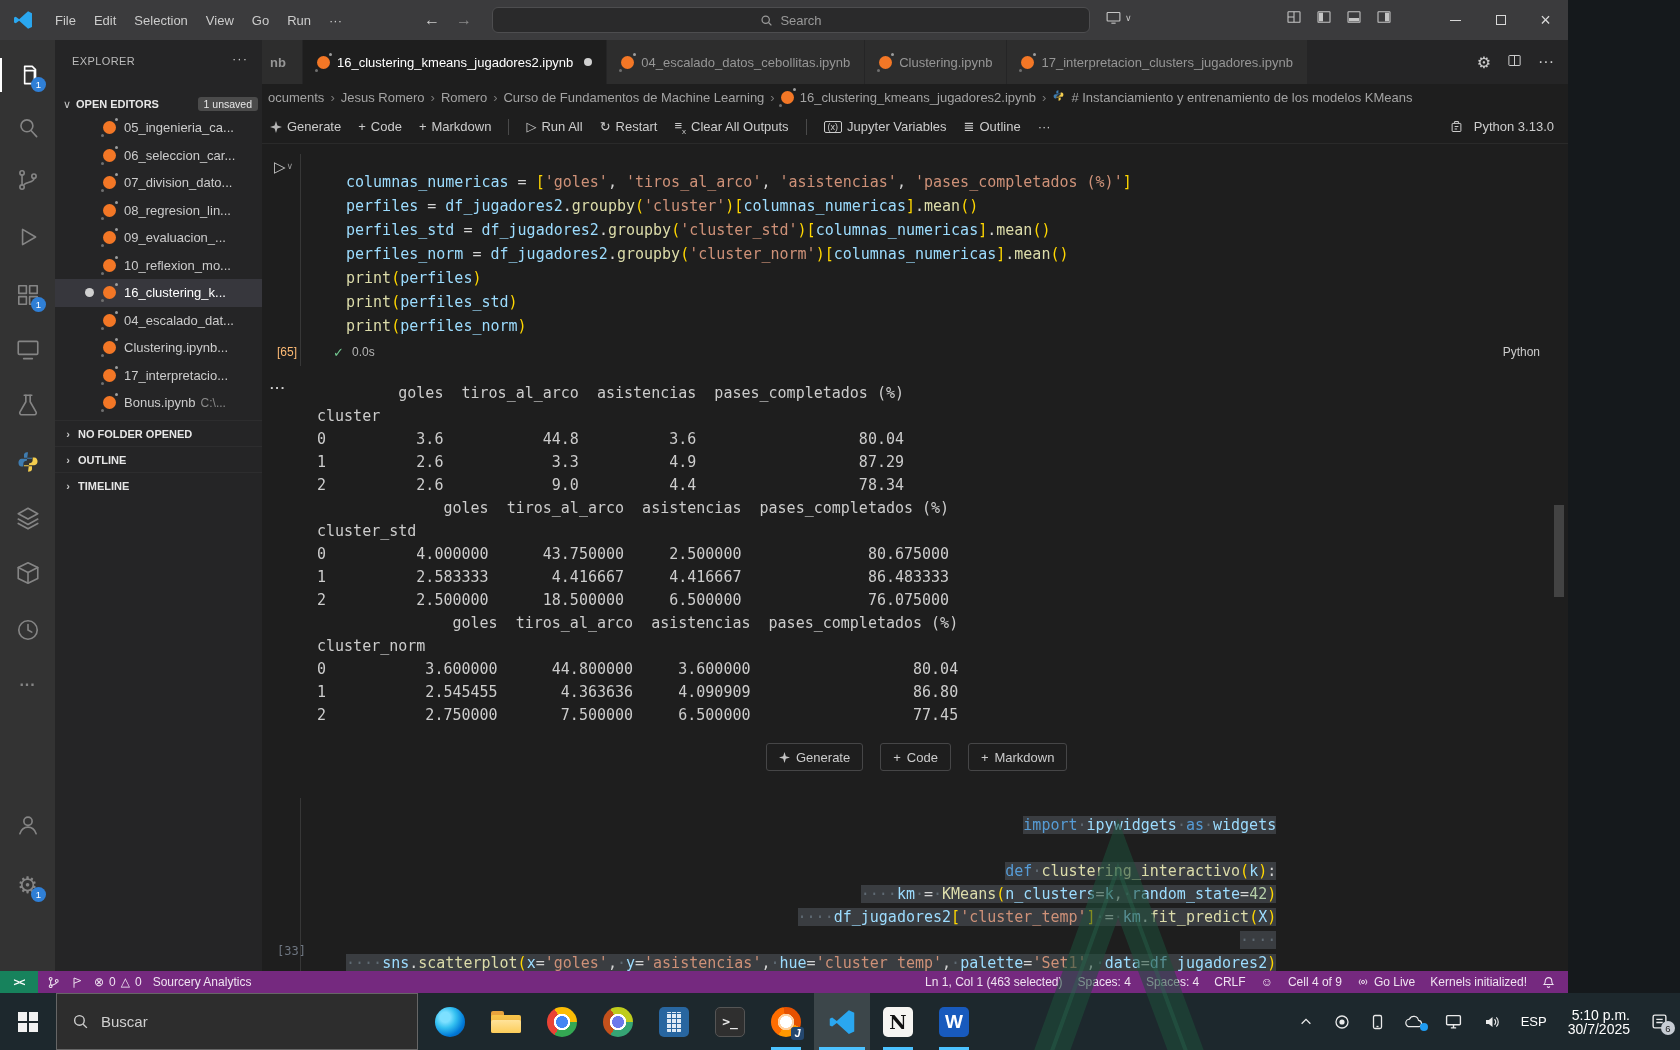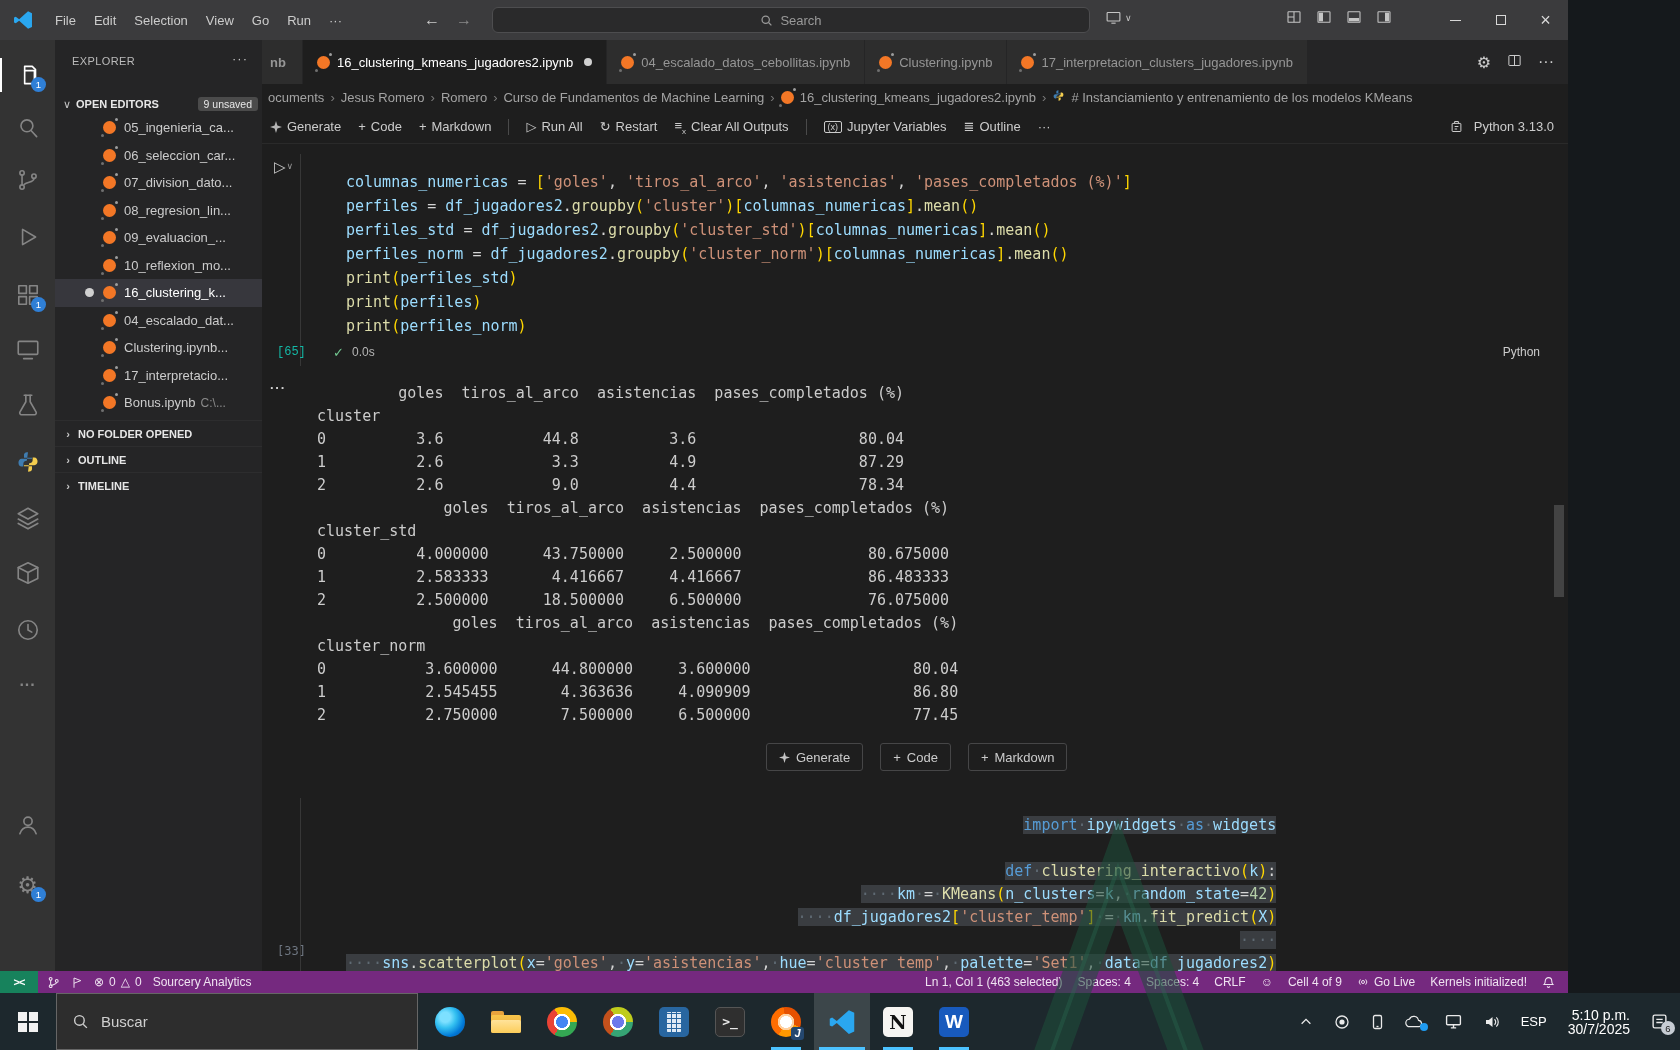--- a/index.html
+++ b/index.html
@@ -81,21 +81,21 @@
   .runbtn{position:absolute;left:12px;top:14px;color:#c8c8c8;font-size:15px;display:flex;align-items:flex-start;gap:1px;}
   .runbtn .dd{font-size:9px;margin-top:3px;color:#9a9a9a;}
   .codeblock{position:absolute;left:84px;}
   .codeline{white-space:pre;font-family:"DejaVu Sans Mono",monospace;font-size:15px;}
   .cb1 .codeline{height:24px;line-height:24px;}
   .cb2 .codeline{height:23px;line-height:23px;}
   .selbg{background:#3a3d41;}
   .tk-k{color:#569cd6}.tk-v{color:#9cdcfe}.tk-w{color:#d4d4d4}.tk-s{color:#ce9178}
   .tk-f{color:#dcdcaa}.tk-n{color:#b5cea8}.tk-b{color:#ffd700}.tk-ws{color:#5f6a73}
   .cellstatus{position:absolute;left:0;right:0;top:201px;height:22px;font-size:12px;color:#b6b6b6;}
-  .cs-exec{position:absolute;left:15px;font-family:Liberation Mono, monospace;color:#14b8a6;}
+  .cs-exec{position:absolute;left:15px;font-family:Liberation Sans, sans-serif;color:#fdba74;}
   .cs-check{position:absolute;left:71px;color:#73c991;font-size:13px;}
   .cs-time{position:absolute;left:90px;}
   .cs-lang{position:absolute;right:28px;color:#cccccc;}
   .out-more{position:absolute;left:8px;top:236px;color:#d4d4d4;font-weight:bold;letter-spacing:1px;font-size:13px;}
   .outblock{position:absolute;left:55px;top:238px;}
   .outline{white-space:pre;font-family:"DejaVu Sans Mono",monospace;font-size:15px;height:23px;line-height:23px;color:#cccccc;}
   .hovertb{position:absolute;left:504px;top:599px;display:flex;gap:17px;}
   .htb-btn{height:28px;display:flex;align-items:center;gap:6px;padding:0 12px;border:1px solid #464647;border-radius:3px;
            background:#1e1e1e;color:#cccccc;font-size:13px;}
   .exec2{position:absolute;left:15px;top:796px;height:23px;line-height:23px;font-family:"DejaVu Sans Mono",monospace;font-size:12px;color:#6e7681;}
@@ -310,21 +310,21 @@
           <span class="ab-badge">1</span>
         </div>
       </div>
 
     <div class="sidebar">
       <div class="sb-title">EXPLORER</div>
       <div class="sb-title-more">···</div>
       <div class="sb-oe-header">
         <span class="chev">∨</span>
         <span class="sb-oe-label">OPEN EDITORS</span>
-        <span class="sb-badge">9 unsaved</span>
+        <span class="sb-badge">1 unsaved</span>
       </div>
       <div class="oe-list" id="oe-list">
           <div class="oe-item">
             <span class="jpy"></span>
             <span class="oe-label">05_ingenieria_ca...</span>
           </div>
           <div class="oe-item">
             <span class="jpy"></span>
             <span class="oe-label">06_seleccion_car...</span>
           </div>
@@ -481,22 +481,22 @@
         <div class="cell-frame" style="top:10px;height:212px;"></div>
         <div class="runbtn">
           <span>▷</span>
             <span class="dd">∨</span>
         </div>
         <div class="codeblock cb1" id="c1-code" style="top:26px;">
             <div class="codeline"><span><span class="tk-v">columnas_numericas</span><span class="tk-w"> = </span><span class="tk-b">[</span><span class="tk-s">'goles'</span><span class="tk-w">, </span><span class="tk-s">'tiros_al_arco'</span><span class="tk-w">, </span><span class="tk-s">'asistencias'</span><span class="tk-w">, </span><span class="tk-s">'pases_completados (%)'</span><span class="tk-b">]</span></span></div>
             <div class="codeline"><span><span class="tk-v">perfiles</span><span class="tk-w"> = </span><span class="tk-v">df_jugadores2</span><span class="tk-w">.</span><span class="tk-f">groupby</span><span class="tk-b">(</span><span class="tk-s">'cluster'</span><span class="tk-b">)[</span><span class="tk-v">columnas_numericas</span><span class="tk-b">]</span><span class="tk-w">.</span><span class="tk-f">mean</span><span class="tk-b">()</span></span></div>
             <div class="codeline"><span><span class="tk-v">perfiles_std</span><span class="tk-w"> = </span><span class="tk-v">df_jugadores2</span><span class="tk-w">.</span><span class="tk-f">groupby</span><span class="tk-b">(</span><span class="tk-s">'cluster_std'</span><span class="tk-b">)[</span><span class="tk-v">columnas_numericas</span><span class="tk-b">]</span><span class="tk-w">.</span><span class="tk-f">mean</span><span class="tk-b">()</span></span></div>
             <div class="codeline"><span><span class="tk-v">perfiles_norm</span><span class="tk-w"> = </span><span class="tk-v">df_jugadores2</span><span class="tk-w">.</span><span class="tk-f">groupby</span><span class="tk-b">(</span><span class="tk-s">'cluster_norm'</span><span class="tk-b">)[</span><span class="tk-v">columnas_numericas</span><span class="tk-b">]</span><span class="tk-w">.</span><span class="tk-f">mean</span><span class="tk-b">()</span></span></div>
+            <div class="codeline"><span><span class="tk-f">print</span><span class="tk-b">(</span><span class="tk-v">perfiles</span><span class="tk-b">)</span></span></div>
             <div class="codeline"><span><span class="tk-f">print</span><span class="tk-b">(</span><span class="tk-v">perfiles_std</span><span class="tk-b">)</span></span></div>
-            <div class="codeline"><span><span class="tk-f">print</span><span class="tk-b">(</span><span class="tk-v">perfiles</span><span class="tk-b">)</span></span></div>
             <div class="codeline"><span><span class="tk-f">print</span><span class="tk-b">(</span><span class="tk-v">perfiles_norm</span><span class="tk-b">)</span></span></div>
           </div>
         <div class="cellstatus">
           <span class="cs-exec">[65]</span>
           <span class="cs-check">✓</span>
           <span class="cs-time">0.0s</span>
           <span class="cs-lang">Python</span>
         </div>
         <div class="out-more">···</div>
         <div class="outblock" id="c1-out">

